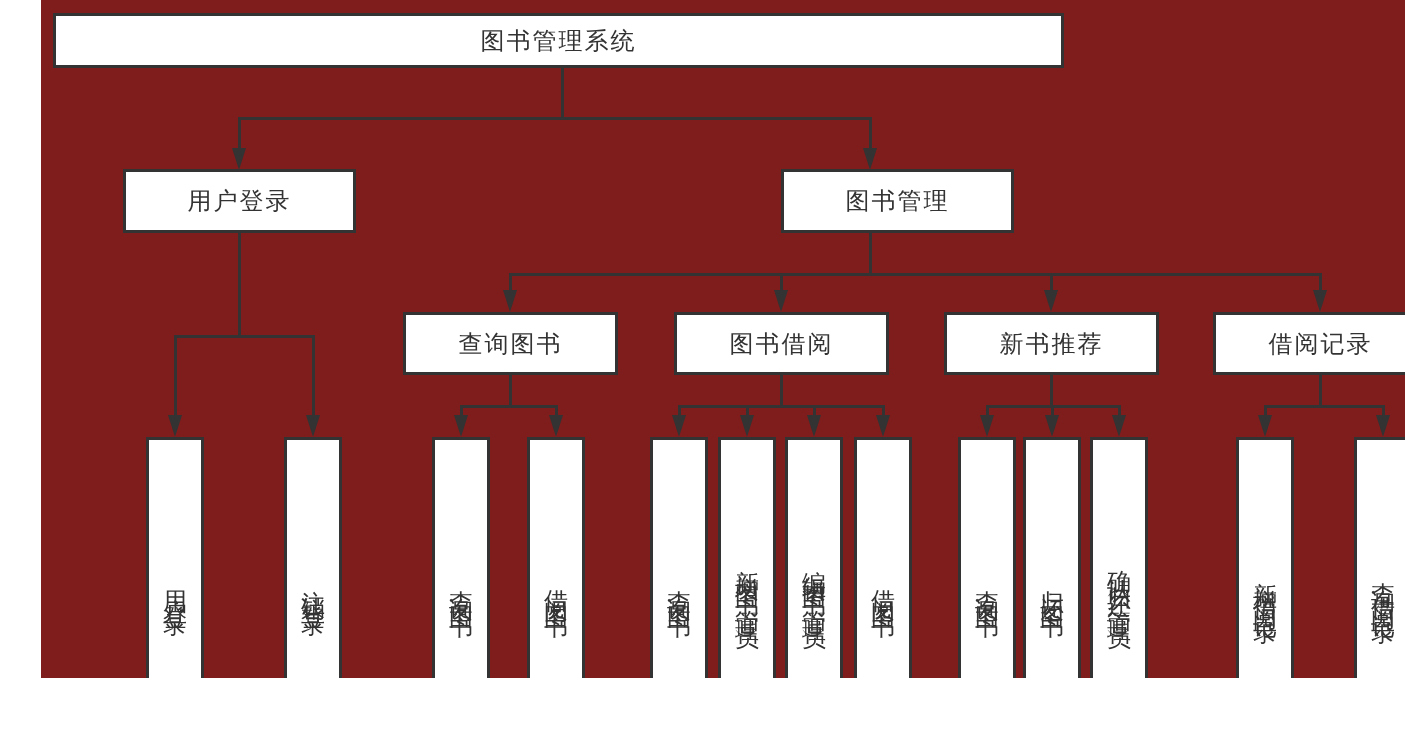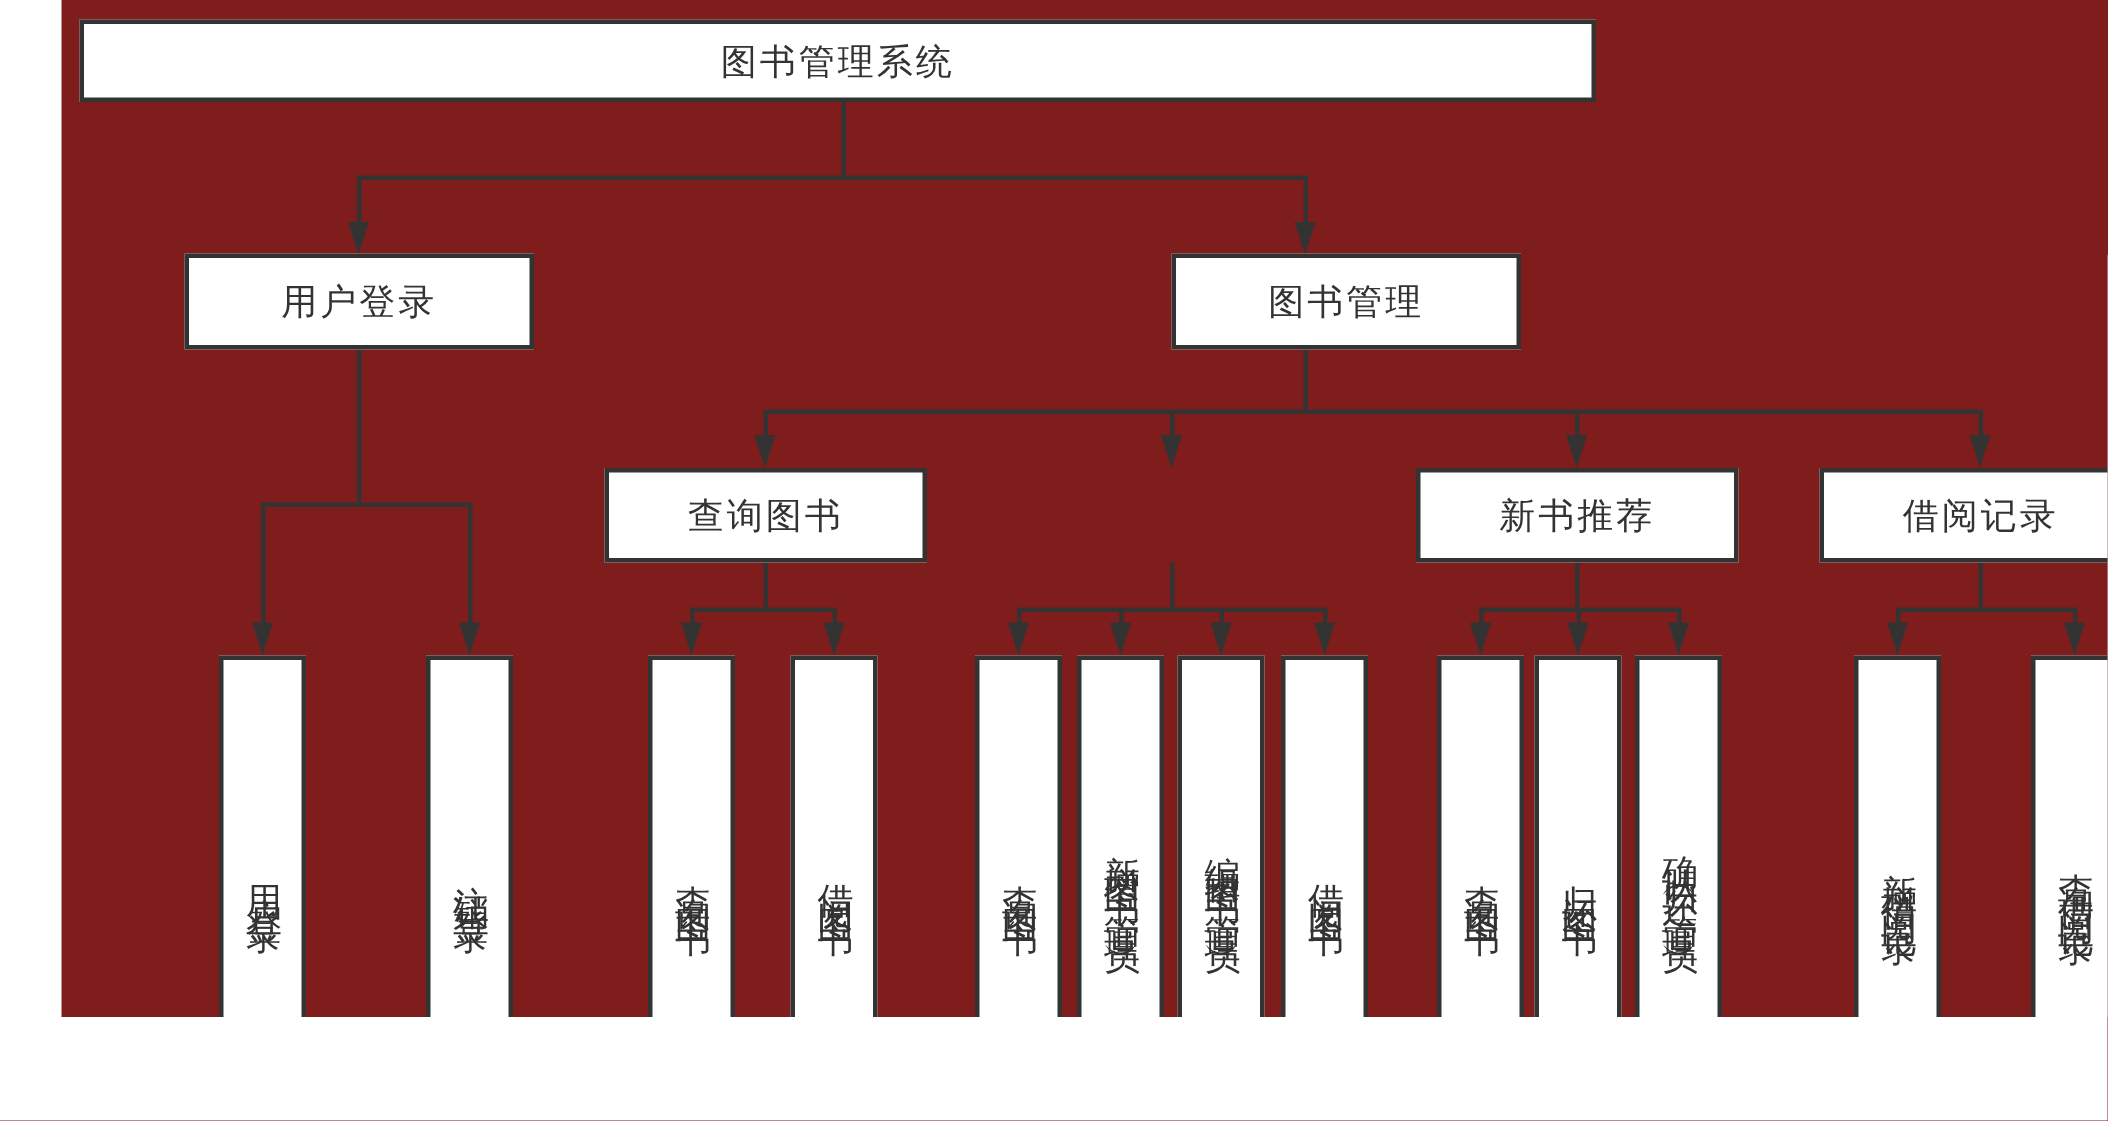--- a/index.html
+++ b/index.html
@@ -97,20 +97,21 @@
   <div class="ln" style="left:468px; top:276px; width:3px; height:16px;"></div>
   <div class="arr" style="left:462px; top:290px;"></div>
   <div class="ln" style="left:739px; top:276px; width:3px; height:16px;"></div>
   <div class="arr" style="left:733px; top:290px;"></div>
   <div class="ln" style="left:1009px; top:276px; width:3px; height:16px;"></div>
   <div class="arr" style="left:1003px; top:290px;"></div>
   <div class="ln" style="left:1278px; top:276px; width:3px; height:16px;"></div>
   <div class="arr" style="left:1272px; top:290px;"></div>
 
   <div class="box" style="left:362px; top:312px; width:215px; height:63px;">查询图书</div>
+  <div class="box" style="left:633px; top:312px; width:215px; height:63px;">图书借阅</div>
   <div class="box" style="left:903px; top:312px; width:215px; height:63px;">新书推荐</div>
   <div class="box" style="left:1172px; top:312px; width:215px; height:63px;">借阅记录</div>
 
   <div class="ln" style="left:468px; top:375px; width:3px; height:30px;"></div>
   <div class="ln" style="left:739px; top:375px; width:3px; height:30px;"></div>
   <div class="ln" style="left:1009px; top:375px; width:3px; height:30px;"></div>
   <div class="ln" style="left:1278px; top:375px; width:3px; height:30px;"></div>
 
   <div class="ln" style="left:419px; top:405px; width:98px; height:3px;"></div>
   <div class="ln" style="left:637px; top:405px; width:207px; height:3px;"></div>

